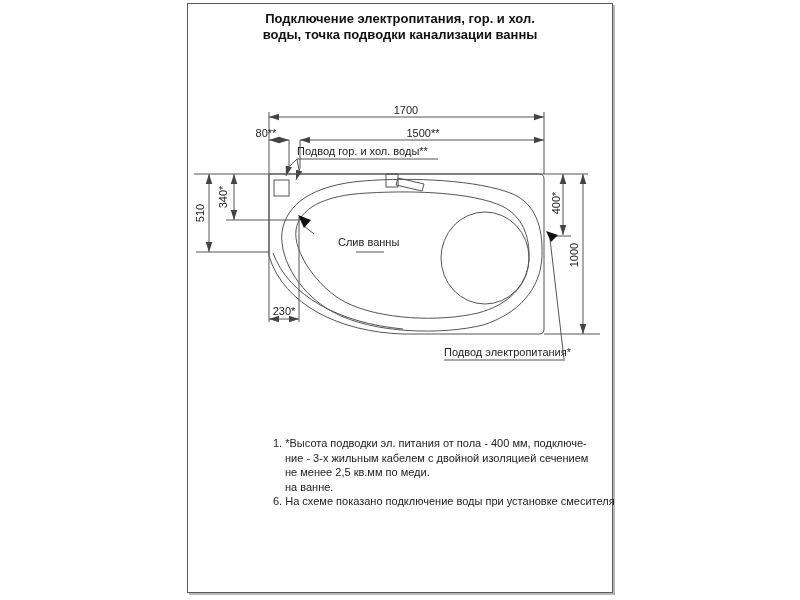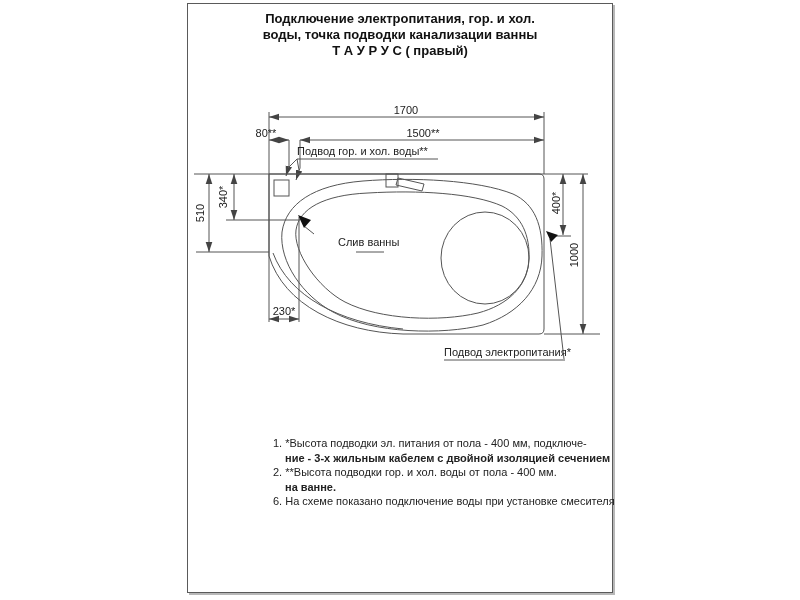--- a/index.html
+++ b/index.html
@@ -7,32 +7,31 @@
          font-family:"Liberation Sans", sans-serif;}
   .page{position:absolute;left:187px;top:3px;width:424px;height:588px;background:#ffffff;
         border:1px solid #5a5a5a;box-shadow:2px 2px 0 #b8b8b8;}
   .title{position:absolute;left:0;top:7px;width:100%;text-align:center;
          font-size:13px;line-height:16px;font-weight:bold;color:#111;}
   .drawing{position:absolute;left:0;top:0;width:424px;height:588px;}
   .drawing text{font-family:"Liberation Sans", sans-serif;font-size:11px;fill:#222;}
   .notes{position:absolute;left:48px;top:432px;width:360px;color:#222;
          font-size:11px;line-height:14.5px;}
   .note-line{white-space:nowrap;margin-left:37px;}
-  .ind{padding-left:12px;font-weight:bold;}
+  .ind{padding-left:12px;}
 </style>
 </head>
 <body>
 
 <div class="stage">
   <div class="page">
 
     <div class="title">
       <div>Подключение электропитания, гор. и хол.</div>
       <div>воды, точка подводки канализации ванны</div>
-      <div>Т А У Р У С ( правый)</div>
     </div>
 
     <svg class="drawing" viewBox="0 0 424 588" xmlns="http://www.w3.org/2000/svg">
       <defs>
         <marker id="ar" viewBox="0 0 10 10" refX="10" refY="5" markerWidth="10" markerHeight="10" orient="auto-start-reverse">
           <path d="M0,1.7 L10,5 L0,8.3 Z" fill="#444"></path>
         </marker>
       </defs>
 
       <g stroke="#555" stroke-width="1" fill="none">
@@ -90,19 +89,19 @@
       <text x="387" y="254" text-anchor="middle" transform="rotate(-90 387 251)">1000</text>
 
       <text x="109" y="151">Подвод гор. и хол. воды**</text>
       <text x="150" y="242">Слив ванны</text>
       <text x="256" y="352">Подвод электропитания*</text>
     </svg>
 
     <div class="notes">
       <div class="note-line">1. *Высота подводки эл. питания от пола - 400 мм, подключе-</div>
       <div class="note-line ind">ние - 3-х жильным кабелем с двойной изоляцией сечением</div>
-      <div class="note-line">2. **Высота подводки гор. и хол. воды от пола - 400 мм.</div>
+      <div class="note-line ind">не менее 2,5 кв.мм по меди.</div>
       <div class="note-line ind">на ванне.</div>
       <div class="note-line">6. На схеме показано подключение воды при установке смесителя</div>
     </div>
 
   </div>
 </div>
 
 </body></html>

